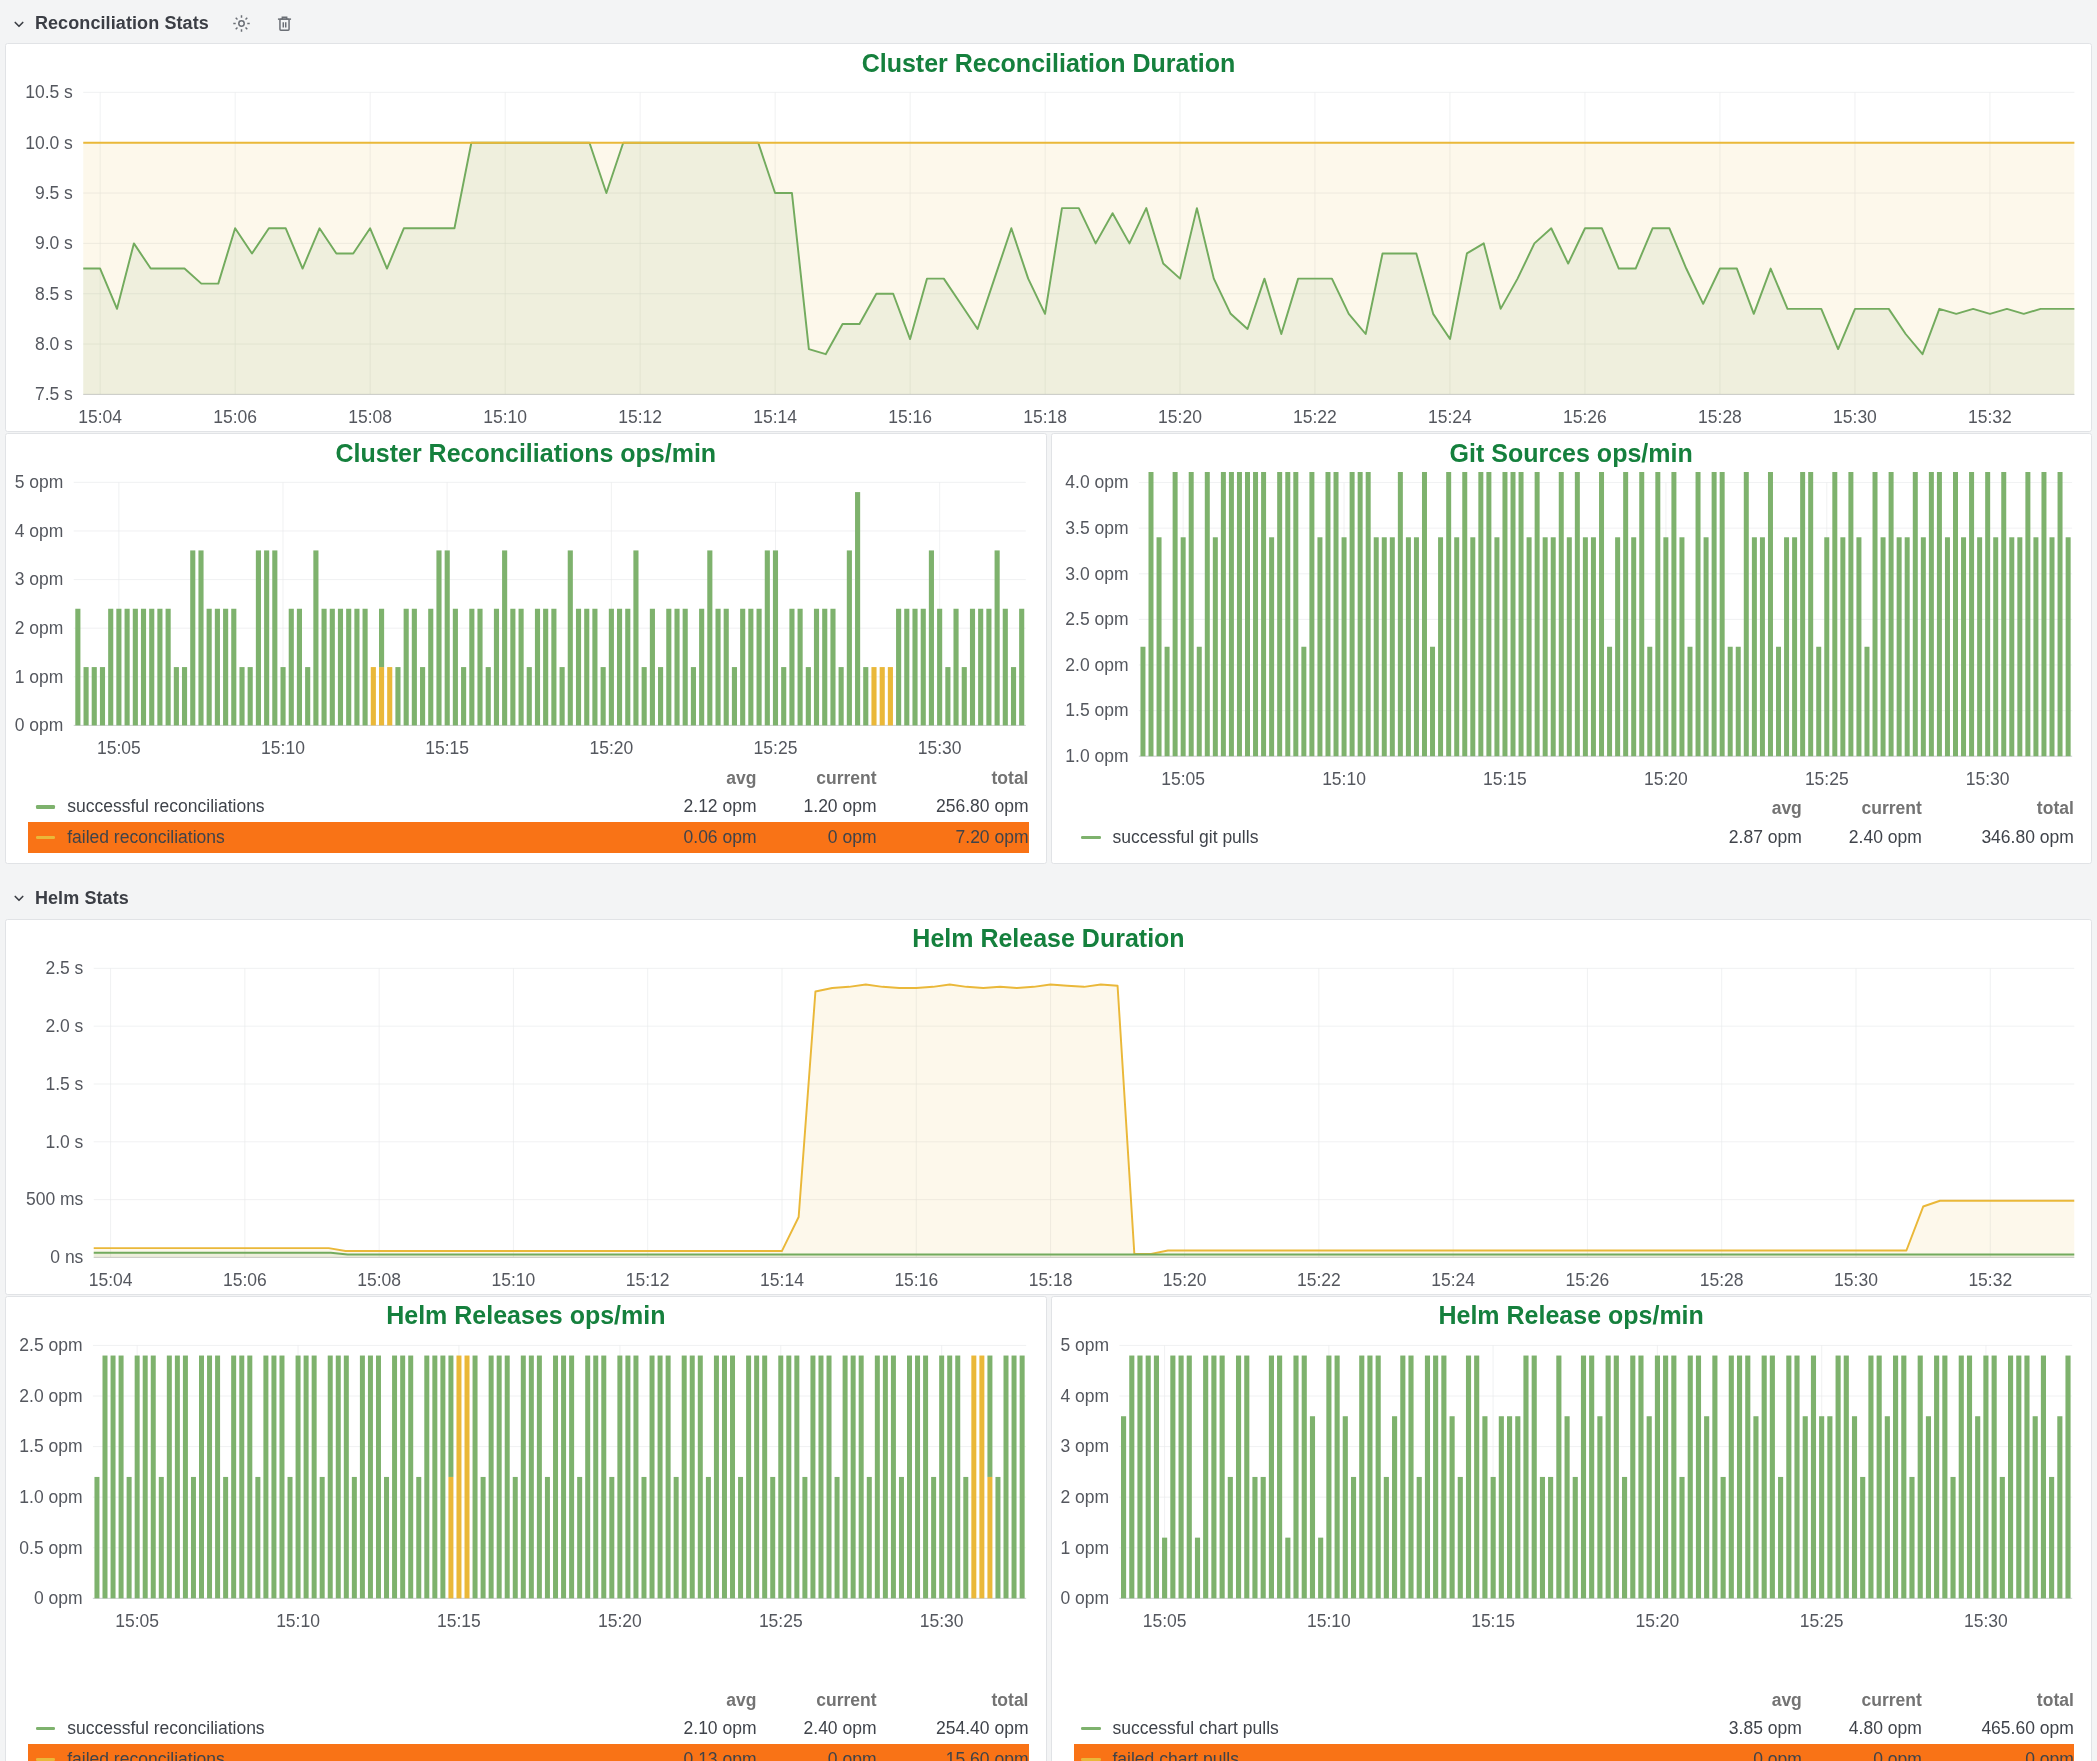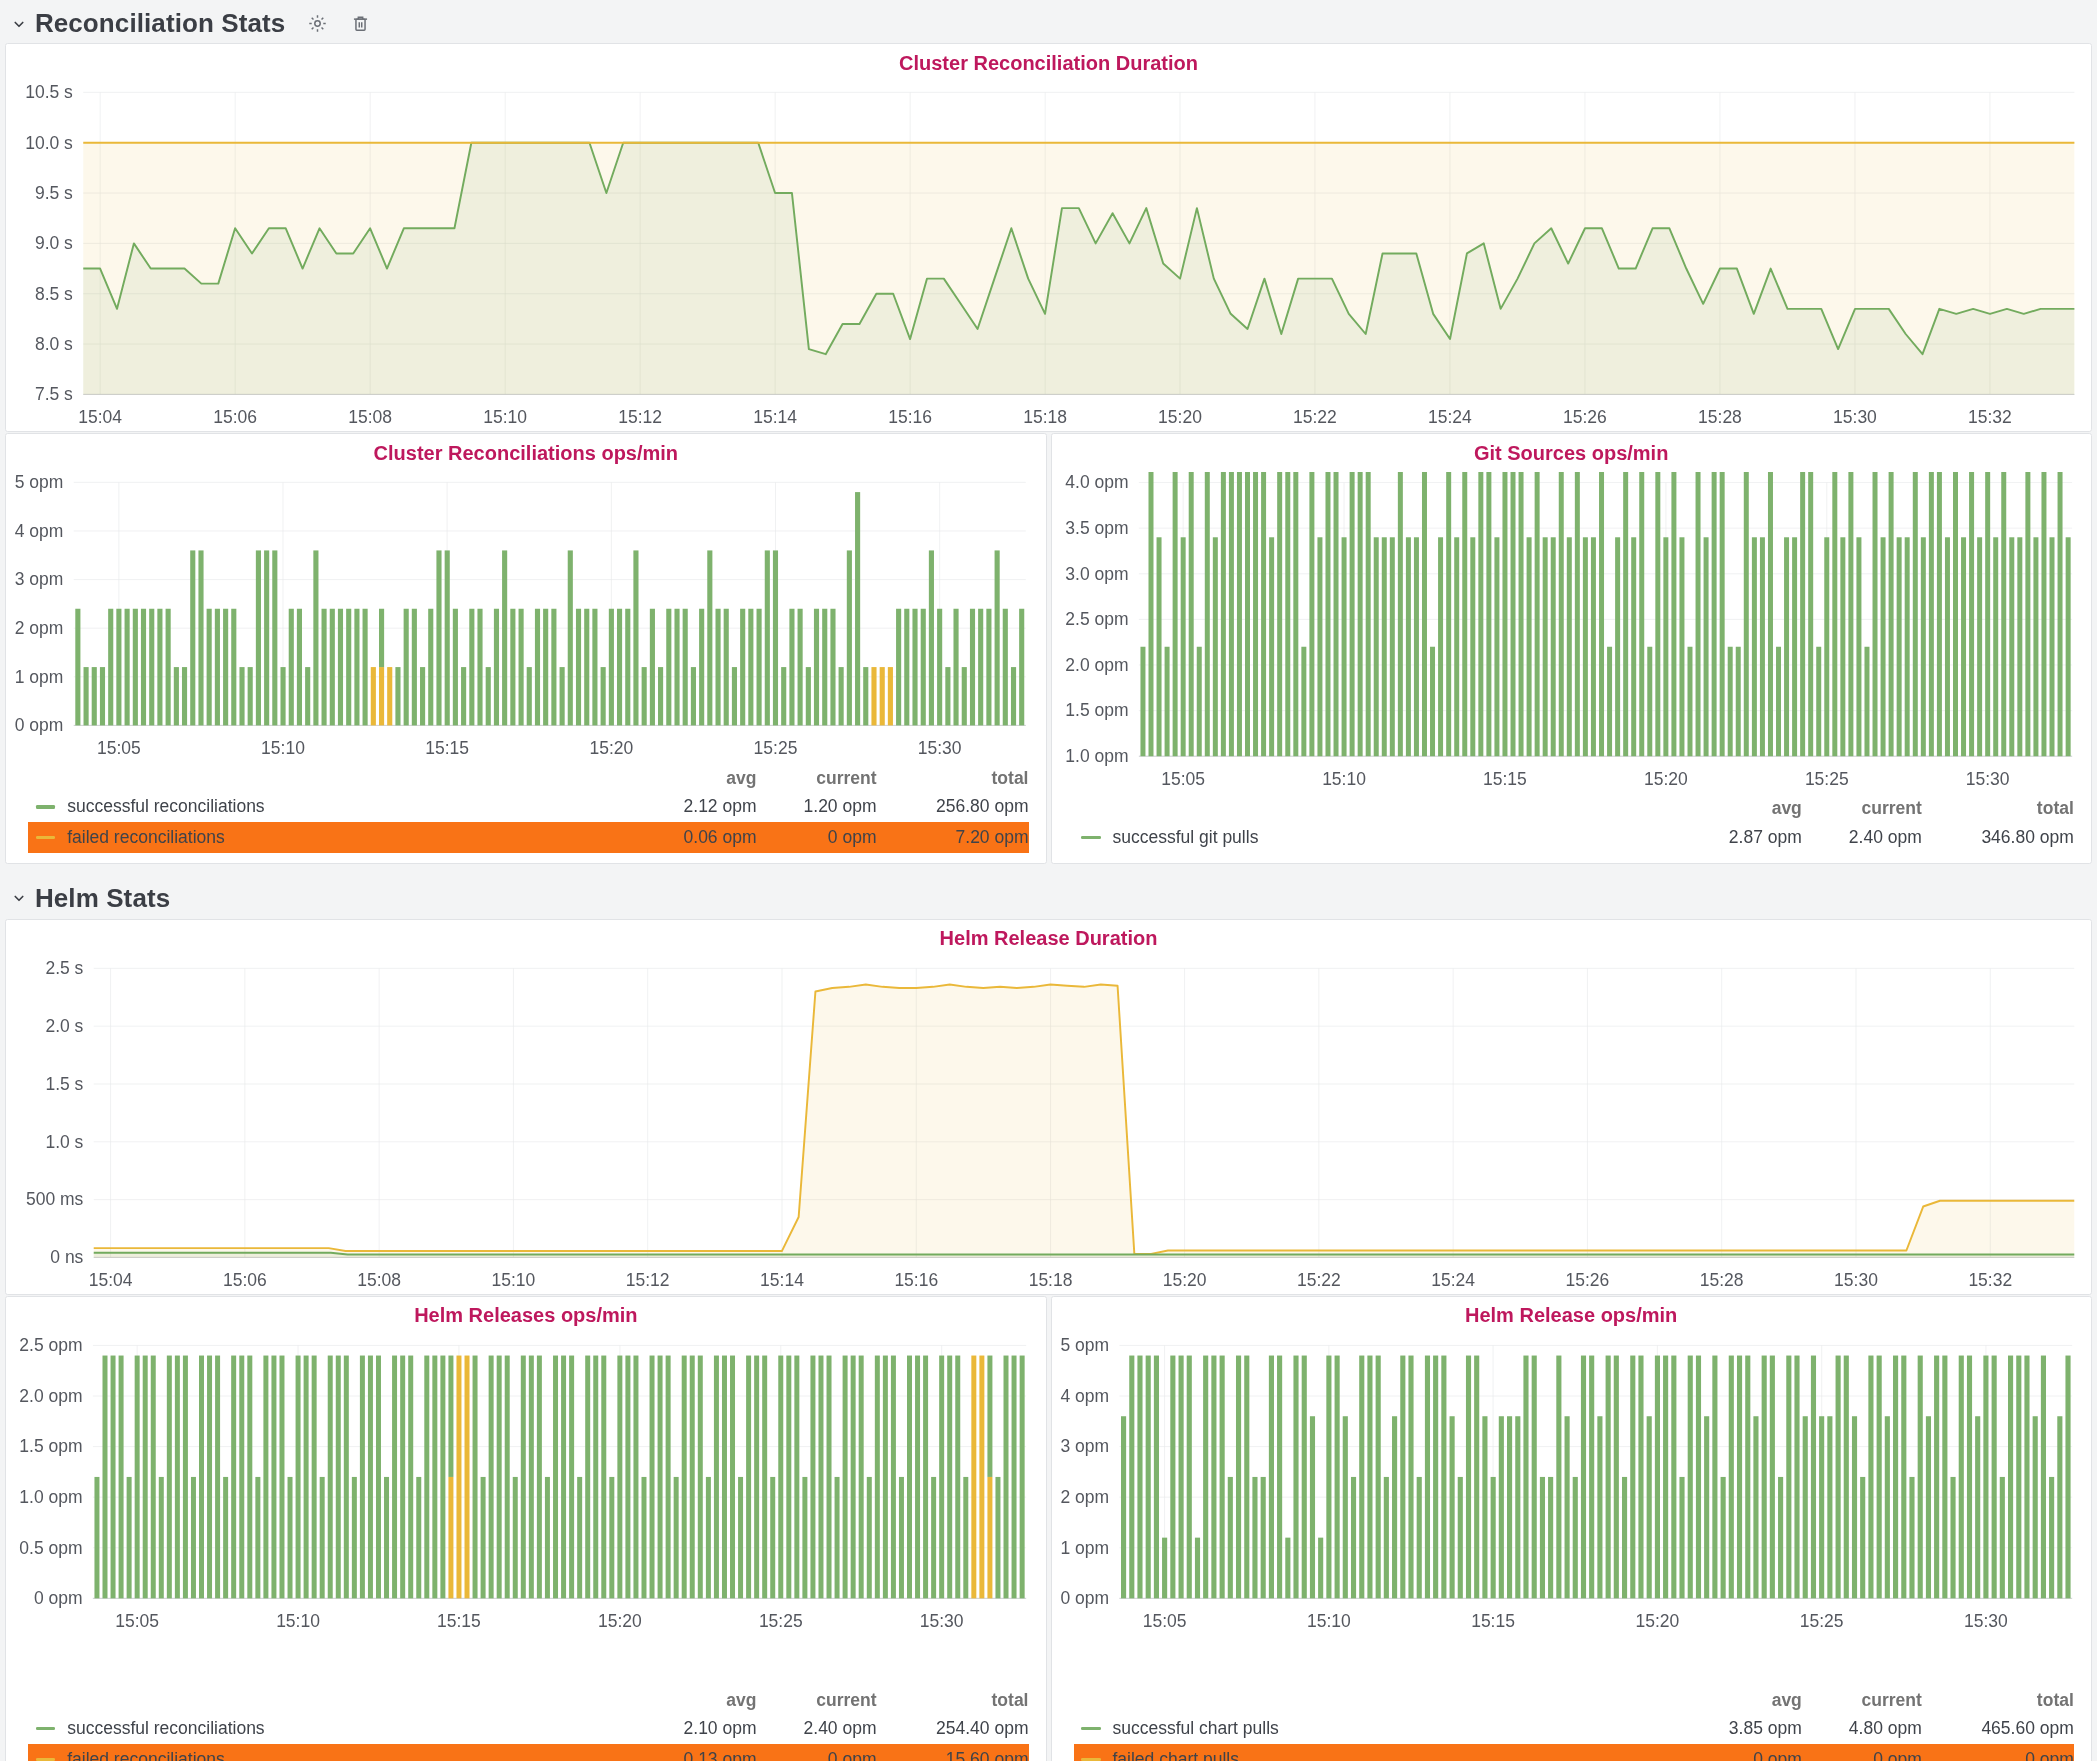--- a/index.html
+++ b/index.html
@@ -1,23 +1,23 @@
 <!DOCTYPE html>
 <html style="font-size:10.4px"><head>
 <meta charset="utf-8">
 <style>
   *{box-sizing:border-box;margin:0;padding:0}
   html,body{width:2097px;height:1761px;overflow:hidden}
   body{background:#f3f4f5;font-family:"Liberation Sans",sans-serif;color:#3f434a;padding:6.5px 5.2px 0 5.2px}
   .section-head{display:flex;align-items:center;height:34px;margin-left:5.2px}
   .section-head .chev{display:flex;align-items:center;margin-right:6.5px}
-  .sec-title{font-size:26px;font-weight:700;color:#3b3e45;letter-spacing:0.1px}
+  .sec-title{font-size:18px;font-weight:700;color:#3b3e45;letter-spacing:0.1px}
   .sec-ic{display:flex;align-items:center;margin-left:22px;cursor:pointer}
   .panel{background:#fff;border:0.6px solid #e1e3e6;border-radius:2.6px;display:flex;flex-direction:column;overflow:hidden}
-  .panel-title{flex:none;height:38px;display:flex;align-items:center;justify-content:center;font-size:20px;font-weight:600;color:#be185d}
+  .panel-title{flex:none;height:38px;display:flex;align-items:center;justify-content:center;font-size:25px;font-weight:600;color:#15803d}
   .chart-host{flex:1 1 auto;min-height:0}
   .row{display:flex;gap:4px;margin-top:1px}
   .half{flex:1 1 0;min-width:0}
   #p1{height:389px;margin-top:2.6px}
   .row2 .panel{height:431px}
   #p4{height:376px}
   .row3 .panel{height:490px}
   .head2{margin-top:17px;margin-bottom:3.9px}
   svg text{font-family:"Liberation Sans",sans-serif;font-size:27px;fill:#54575e}
   .legend{flex:none;padding:2.6px 17px 10.4px 22px;font-size:17.5px}

